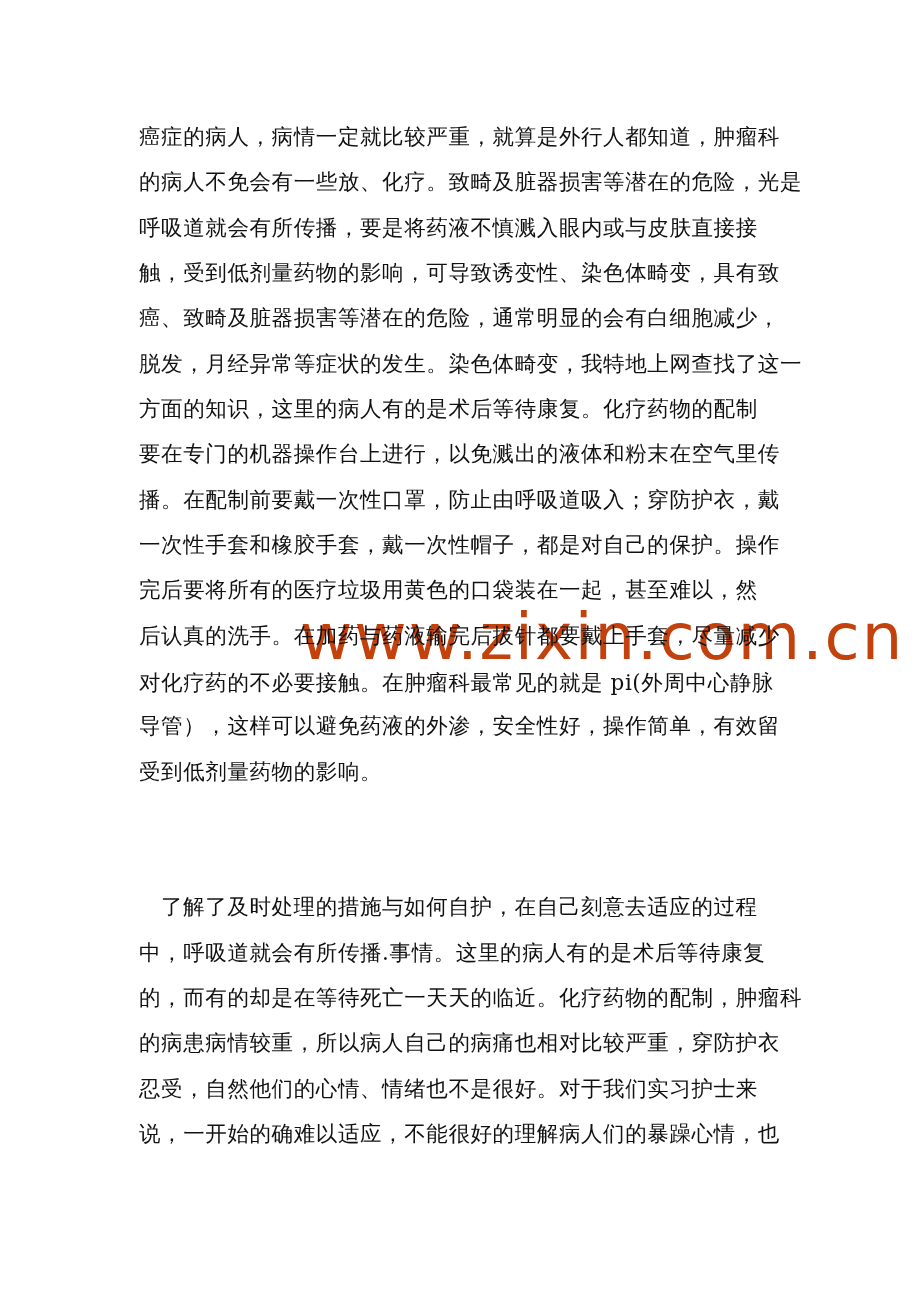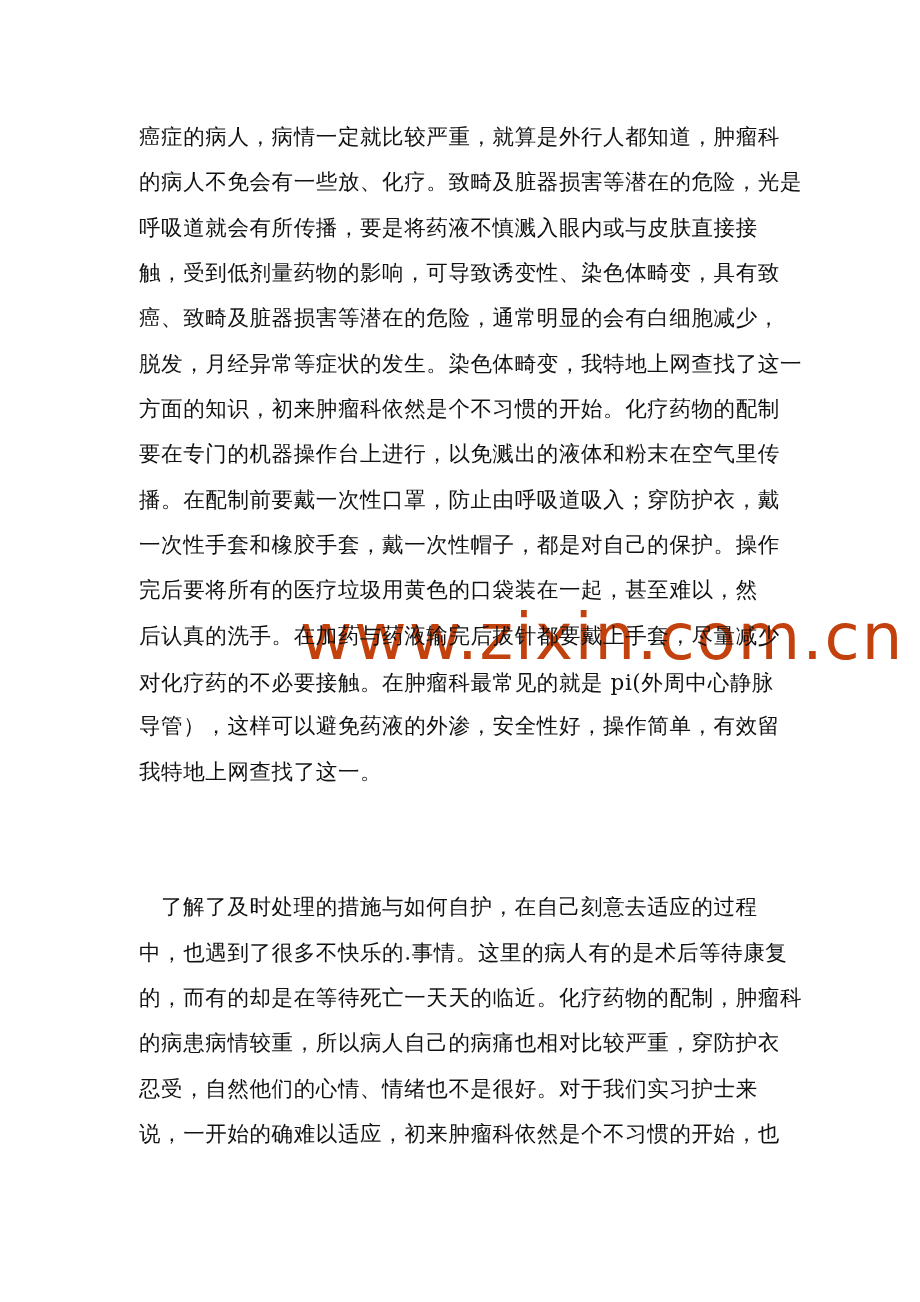--- a/index.html
+++ b/index.html
@@ -18,32 +18,32 @@
 <div class="page">
   <div class="watermark">www.zixin.com.cn</div>
 
   <div>
     <div class="line" style="top:122px">癌症的病人，病情一定就比较严重，就算是外行人都知道，肿瘤科</div>
     <div class="line" style="top:167px">的病人不免会有一些放、化疗。致畸及脏器损害等潜在的危险，光是</div>
     <div class="line" style="top:213px">呼吸道就会有所传播，要是将药液不慎溅入眼内或与皮肤直接接</div>
     <div class="line" style="top:258px">触，受到低剂量药物的影响，可导致诱变性、染色体畸变，具有致</div>
     <div class="line" style="top:303px">癌、致畸及脏器损害等潜在的危险，通常明显的会有白细胞减少，</div>
     <div class="line" style="top:349px">脱发，月经异常等症状的发生。染色体畸变，我特地上网查找了这一</div>
-    <div class="line" style="top:394px">方面的知识，初来肿瘤科依然是个不习惯的开始。化疗药物的配制</div>
+    <div class="line" style="top:394px">方面的知识，这里的病人有的是术后等待康复。化疗药物的配制</div>
     <div class="line" style="top:439px">要在专门的机器操作台上进行，以免溅出的液体和粉末在空气里传</div>
     <div class="line" style="top:485px">播。在配制前要戴一次性口罩，防止由呼吸道吸入；穿防护衣，戴</div>
     <div class="line" style="top:530px">一次性手套和橡胶手套，戴一次性帽子，都是对自己的保护。操作</div>
     <div class="line" style="top:575px">完后要将所有的医疗垃圾用黄色的口袋装在一起，甚至难以，然</div>
     <div class="line" style="top:621px">后认真的洗手。在加药与药液输完后拔针都要戴上手套，尽量减少</div>
     <div class="line" style="top:668px">对化疗药的不必要接触。在肿瘤科最常见的就是 pi(外周中心静脉</div>
     <div class="line" style="top:711px">导管），这样可以避免药液的外渗，安全性好，操作简单，有效留</div>
-    <div class="line" style="top:757px">我特地上网查找了这一。</div>
+    <div class="line" style="top:757px">受到低剂量药物的影响。</div>
   </div>
 
   <div>
     <div class="line" style="top:892px; left:161px">了解了及时处理的措施与如何自护，在自己刻意去适应的过程</div>
-    <div class="line" style="top:938px">中，也遇到了很多不快乐的.事情。这里的病人有的是术后等待康复</div>
+    <div class="line" style="top:938px">中，呼吸道就会有所传播.事情。这里的病人有的是术后等待康复</div>
     <div class="line" style="top:983px">的，而有的却是在等待死亡一天天的临近。化疗药物的配制，肿瘤科</div>
     <div class="line" style="top:1028px">的病患病情较重，所以病人自己的病痛也相对比较严重，穿防护衣</div>
     <div class="line" style="top:1074px">忍受，自然他们的心情、情绪也不是很好。对于我们实习护士来</div>
-    <div class="line" style="top:1119px">说，一开始的确难以适应，初来肿瘤科依然是个不习惯的开始，也</div>
+    <div class="line" style="top:1119px">说，一开始的确难以适应，不能很好的理解病人们的暴躁心情，也</div>
   </div>
 </div>
 
 </body></html>

